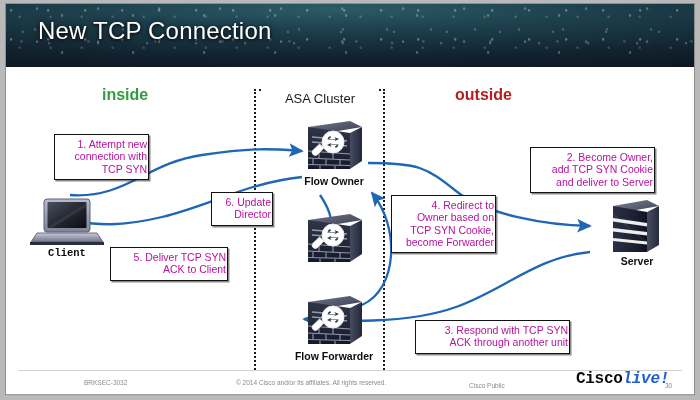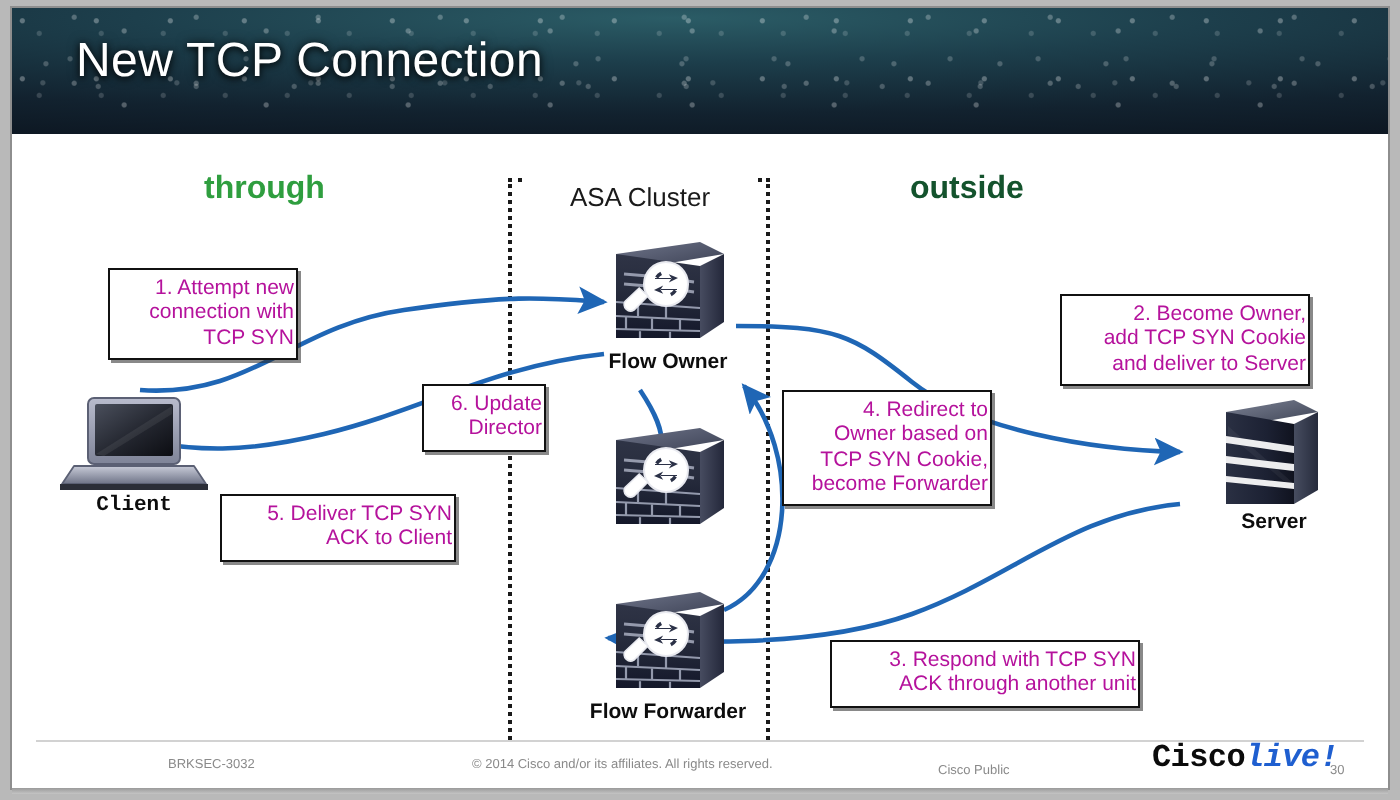--- a/index.html
+++ b/index.html
@@ -32,21 +32,21 @@
     position:absolute;left:32px;top:13px;
     font-size:24px;font-weight:normal;color:#ffffff;letter-spacing:.2px;
     text-shadow:0 1px 3px rgba(0,0,0,.85), 0 0 6px rgba(0,0,0,.6);
   }
   
   #canvas{position:absolute;left:0;top:63px;width:688px;height:303px;background:#fff;}
   svg.layer{position:absolute;left:0;top:0;width:688px;height:303px;overflow:visible;}
   
   .zone-label{position:absolute;font-size:16px;font-weight:bold;}
   #zone-inside{left:96px;top:19px;color:#2f9e3f;}
-  #zone-outside{left:449px;top:19px;color:#14532d;}
+  #zone-outside{left:449px;top:19px;color:#b91c1c;}
   
   #cluster-box{
     position:absolute;left:248px;top:22px;width:131px;height:281px;
     border:2px dotted #1a1a1a;border-bottom:none;box-sizing:border-box;
   }
   #cluster-title{
     position:absolute;left:252px;top:24px;width:124px;text-align:center;
     font-size:13px;color:#1a1a1a;
   }
   
@@ -79,21 +79,21 @@
 
 <div id="slide">
   <div id="frame">
 
     <div id="header">
       <div id="header-title">New TCP Connection</div>
     </div>
 
     <div id="canvas">
 
-      <div class="zone-label" id="zone-inside">through</div>
+      <div class="zone-label" id="zone-inside">inside</div>
       <div class="zone-label" id="zone-outside">outside</div>
 
       <div id="cluster-box"></div>
       <div id="cluster-title">ASA Cluster</div>
 
       <div style="position:absolute;left:256px;top:22px;width:116px;height:16px;background:#fff;"></div>
       <div id="cluster-title2" style="position:absolute;left:252px;top:24px;width:124px;text-align:center;font-size:13px;color:#1a1a1a;">ASA Cluster</div>
 
       <svg class="layer" viewBox="0 0 688 303">
         <defs>

